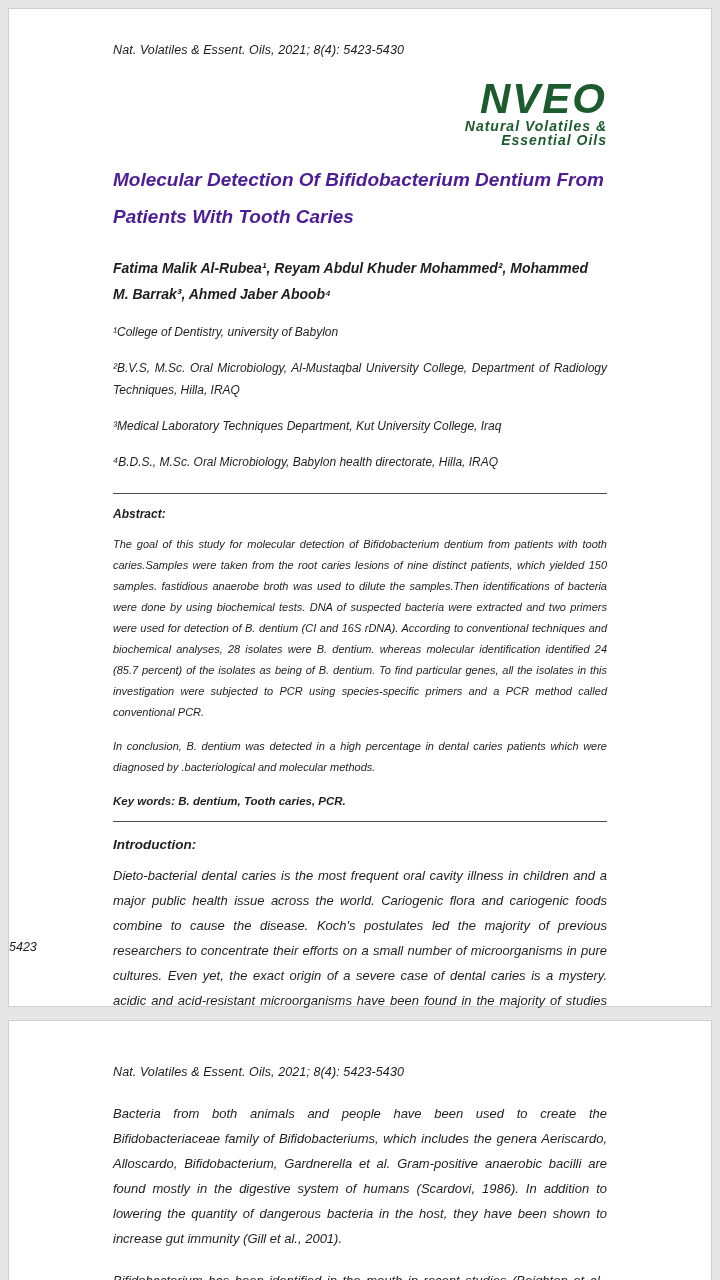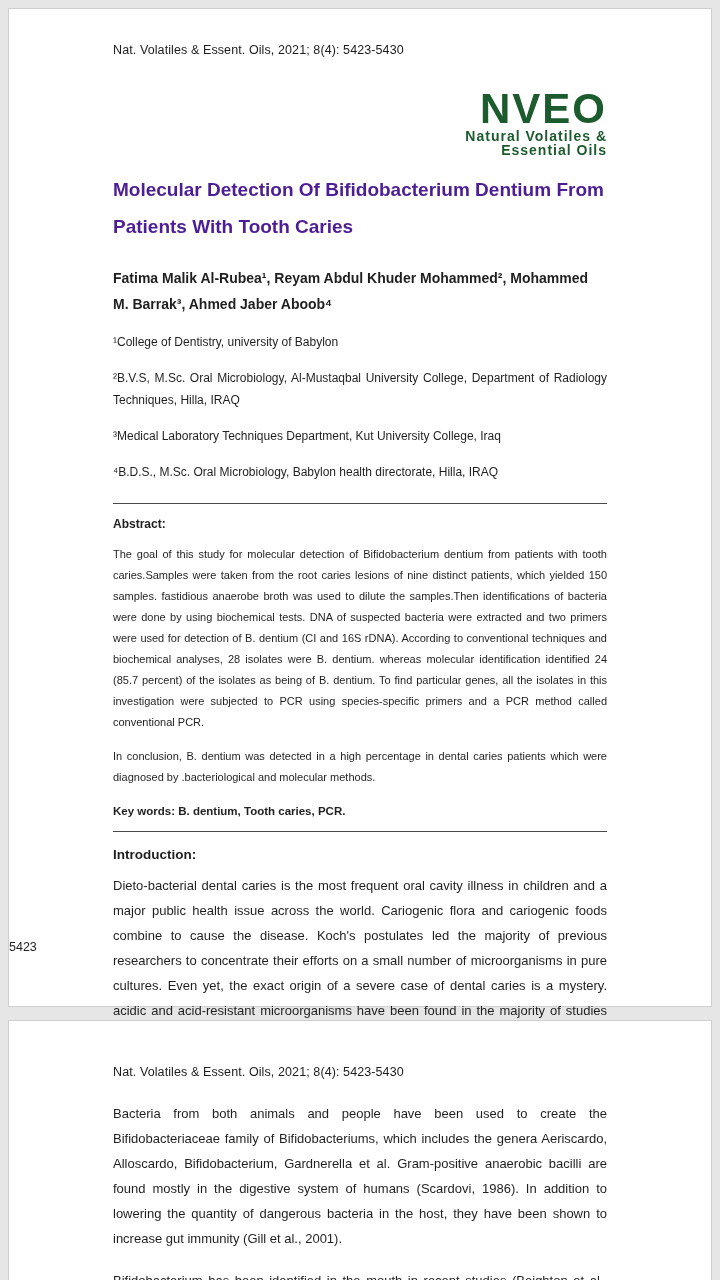--- a/index.html
+++ b/index.html
@@ -3,42 +3,42 @@
 <meta charset="utf-8">
 <style>
   * { margin: 0; padding: 0; box-sizing: border-box; }
   html, body {
     width: 720px; height: 1280px;
     overflow: hidden;
     background: #e6e6e6;
     font-family: "Liberation Sans", sans-serif;
     color: #1f1f1f;
   }
-  .viewport { position: relative; width: 720px; height: 968px; }
+  .viewport { position: relative; width: 720px; height: 968px; font-style: italic; }
   .page {
     position: absolute;
     left: 8px;
     width: 704px;
     background: #ffffff;
     border: 1px solid #cfcfcf;
     padding: 0 104px;
   }
   .page-1 { top: 8px; height: 999px; }
   .page-2 { top: 1020px; height: 420px; }
 
   .journal-header {
     font-size: 12.5px;
     letter-spacing: 0.1px;
     color: #1c1c1c;
   }
   .page-1 .journal-header { margin-top: 34px; }
   .page-2 .journal-header { margin-top: 44px; }
 
   .logo-block {
-    margin-top: 32px;
+    margin-top: 22px;
     text-align: right;
   }
   .logo-inner { display: inline-block; text-align: right; }
   .logo-acronym {
     font-size: 42px;
     font-weight: 800;
     letter-spacing: 2px;
     line-height: 40px;
     color: #1c5b2d;
   }

